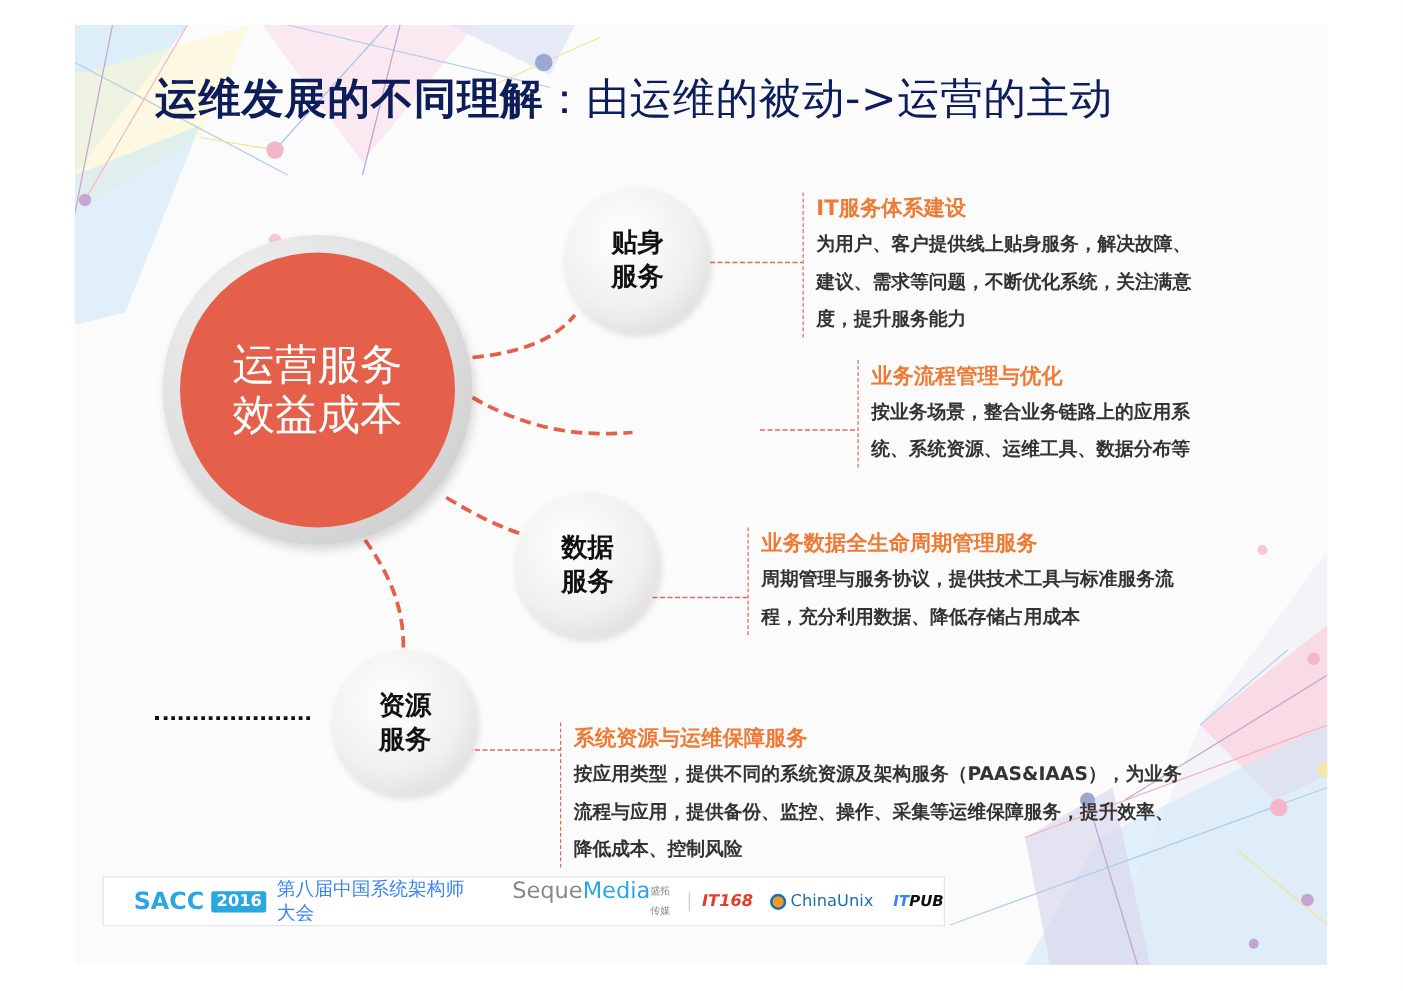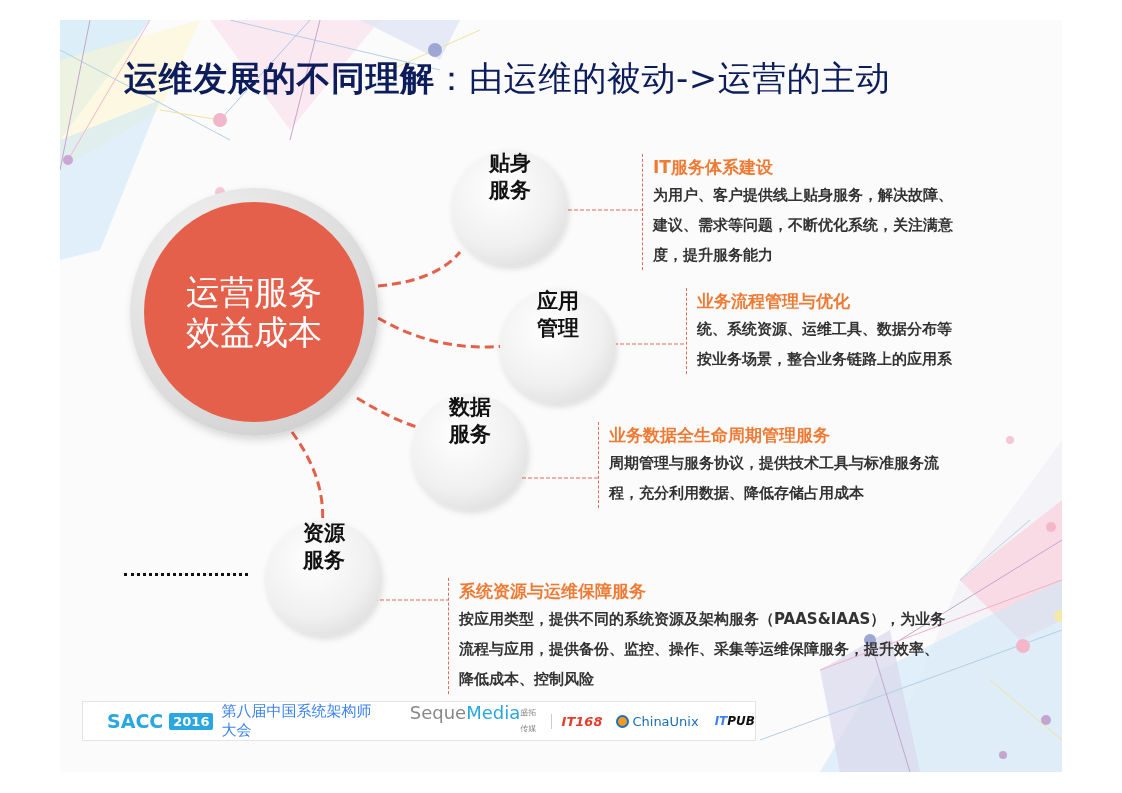--- a/index.html
+++ b/index.html
@@ -10,21 +10,21 @@
   .title .bold { font-weight:bold; }
   .title .light { font-weight:normal; }
   .center-ring { position:absolute; left:70px; top:168px; width:248px; height:248px; border-radius:50%;
     background:radial-gradient(circle at 35% 30%, #f3f3f3 0%, #dcdcdc 60%, #c4c4c4 100%);
     box-shadow: 2px 4px 8px rgba(0,0,0,0.15); }
   .center-core { position:absolute; left:14px; top:14px; width:220px; height:220px; border-radius:50%; background:#e5604a;
     display:flex; flex-direction:column; align-items:center; justify-content:center; color:#fff; font-size:34px; line-height:40px; }
   .node { position:absolute; width:116px; height:116px; border-radius:50%;
     background:radial-gradient(circle at 40% 35%, #ffffff 0%, #f0f0f0 55%, #d2d2d2 100%);
     box-shadow: 1px 3px 6px rgba(0,0,0,0.12);
-    display:flex; flex-direction:column; align-items:center; justify-content:flex-start;
+    display:flex; flex-direction:column; align-items:center; justify-content:center;
     font-size:21px; font-weight:bold; color:#111; line-height:27px; }
   .links { position:absolute; left:0; top:0; width:1002px; height:752px; }
   .desc { position:absolute; padding-left:10px; border-left:1.5px dashed #e26a5a; }
   .desc .h { font-size:17px; font-weight:bold; color:#ee7a33; line-height:26px; }
   .desc .b { font-size:15px; font-weight:bold; color:#333; line-height:30px; }
   .ellipsis { position:absolute; left:64px; top:553px; width:124px; border-top:3px dotted #111; }
   .footer { position:absolute; left:22px; top:681px; width:672px; height:38px; background:#fff; border:1px solid #e4e4e4;
     display:flex; align-items:center; font-size:14px; }
   .sacc { color:#2aa7e0; font-weight:bold; font-size:19px; margin-left:24px;text-align:center; }
   .year { background:#2aa7e0; color:#fff; font-size:13px; font-weight:bold; padding:1px 4px; margin-left:6px; border-radius:2px; }
@@ -104,44 +104,40 @@
     <div class="center-core">
       <span>运营服务</span>
       <span>效益成本</span>
     </div>
   </div>
 
   <div class="node" style="left:392px;top:130px;">
     <span>贴身</span>
     <span>服务</span>
   </div>
-  <div class="node" style="left:440px;top:268px;">
-    <span>应用</span>
-    <span>管理</span>
-  </div>
   <div class="node" style="left:352px;top:374px;">
     <span>数据</span>
     <span>服务</span>
   </div>
   <div class="node" style="left:206px;top:500px;">
     <span>资源</span>
     <span>服务</span>
   </div>
 
   <div class="desc" style="left:582px;top:134px;">
     <div class="h">IT服务体系建设</div>
     <div class="b">为用户、客户提供线上贴身服务，解决故障、</div>
     <div class="b">建议、需求等问题，不断优化系统，关注满意</div>
     <div class="b">度，提升服务能力</div>
   </div>
 
   <div class="desc" style="left:626px;top:268px;">
     <div class="h">业务流程管理与优化</div>
+    <div class="b">按业务场景，整合业务链路上的应用系</div>
     <div class="b">统、系统资源、运维工具、数据分布等</div>
-    <div class="b">按业务场景，整合业务链路上的应用系</div>
   </div>
 
   <div class="desc" style="left:538px;top:402px;">
     <div class="h">业务数据全生命周期管理服务</div>
     <div class="b">周期管理与服务协议，提供技术工具与标准服务流</div>
     <div class="b">程，充分利用数据、降低存储占用成本</div>
   </div>
 
   <div class="desc" style="left:388px;top:558px;">
     <div class="h">系统资源与运维保障服务</div>

